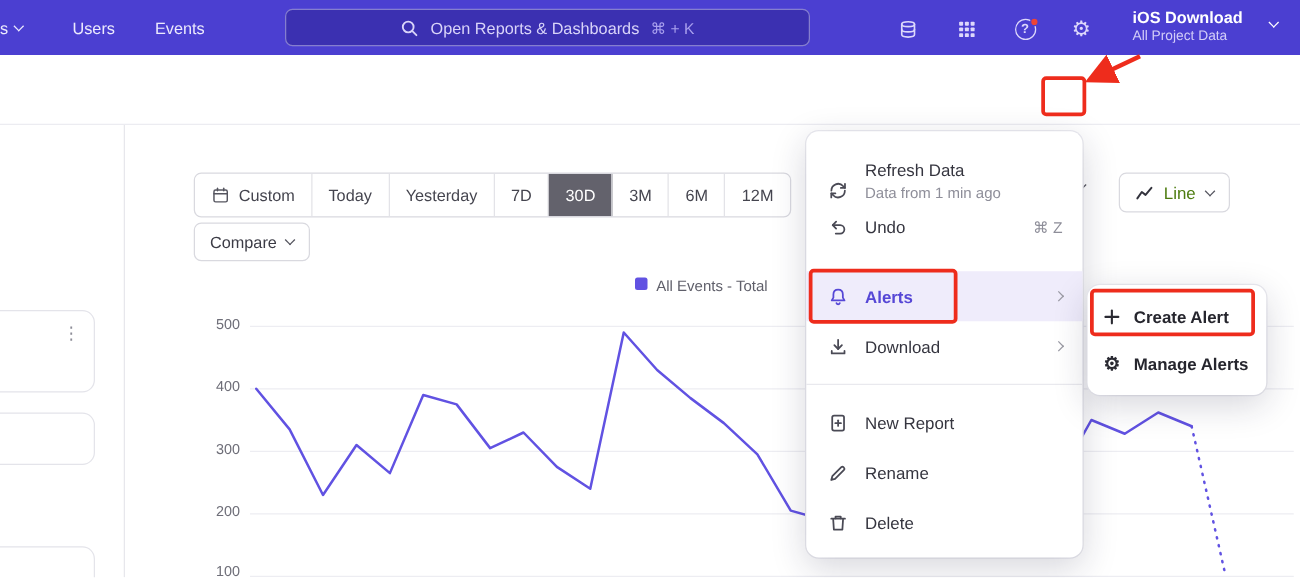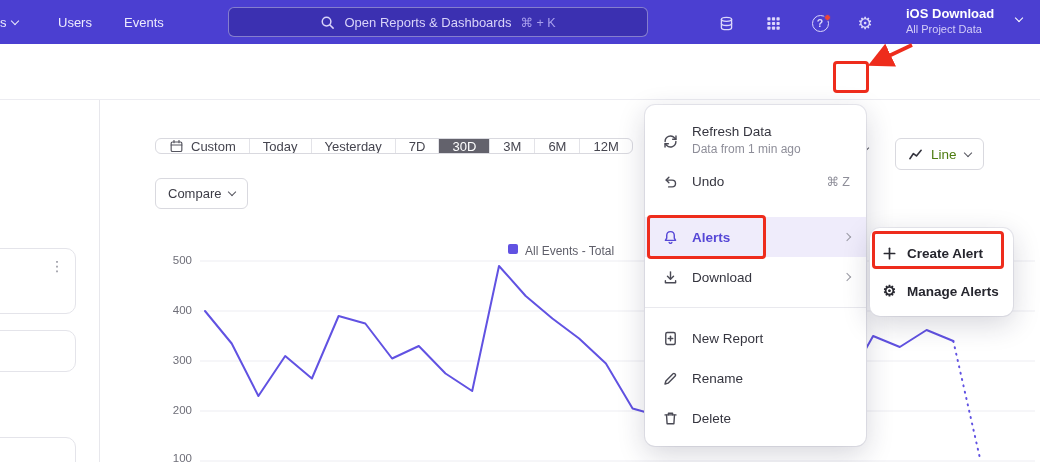--- a/index.html
+++ b/index.html
@@ -31,36 +31,36 @@
   .more-btn{position:absolute;left:838px;top:66px;width:28px;height:24px;display:flex;align-items:center;justify-content:center;font-size:17px;font-weight:bold;letter-spacing:1px;color:#3c3c46;cursor:pointer}
   .save-btn{position:absolute;left:975px;top:64px;width:47px;height:30px;border-radius:6px;background:#aba6ef;color:#fff;font-size:13.5px;display:flex;align-items:center;justify-content:center;cursor:pointer}
 
   
   .sidebar{position:absolute;left:0;top:100px;width:100px;height:362px;background:#fff;border-right:1px solid #e7e7ec;z-index:1}
   .side-line{position:absolute;left:0;width:99px;height:1px;background:#ededf2}
   .side-card{position:absolute;background:#fff;border:1px solid #e4e4ea;border-radius:10px;z-index:1;cursor:pointer}
   .kebab{position:absolute;left:50px;top:258px;font-size:14px;color:#8d8d98;cursor:pointer;z-index:2}
 
   
-  .seg{position:absolute;left:155px;top:138px;height:16px;display:flex;background:#fff;border:1px solid #d9d9df;border-radius:6px;overflow:hidden;z-index:2}
+  .seg{position:absolute;left:155px;top:138px;height:36px;display:flex;background:#fff;border:1px solid #d9d9df;border-radius:6px;overflow:hidden;z-index:2}
   .seg .s{display:flex;align-items:center;justify-content:center;gap:7px;font-size:13px;color:#45454f;border-right:1px solid #e3e3e8;padding:0 13px;cursor:pointer;white-space:nowrap}
   .seg .s:last-child{border-right:none}
   .seg .s.sel{background:#63626c;color:#fff}
   .outbtn{position:absolute;height:32px;padding:0 12px;border:1px solid #d9d9df;border-radius:6px;display:flex;align-items:center;gap:8px;font-size:13px;color:#3c3c46;background:#fff;cursor:pointer;z-index:2}
 
   
-  .legend{position:absolute;left:508px;top:244px;display:flex;align-items:flex-start;gap:7px;font-size:12px;color:#5f5f6a;z-index:2;cursor:pointer}
+  .legend{position:absolute;left:508px;top:222px;display:flex;align-items:flex-start;gap:7px;font-size:12px;color:#5f5f6a;z-index:2;cursor:pointer}
   .lsq{width:10px;height:10px;border-radius:2px;background:#5a49d8}
   .ylab{position:absolute;left:158px;width:34px;text-align:right;font-size:11.5px;color:#6e6e78;z-index:1}
 
   
   .menu{position:absolute;left:645px;top:105px;width:221px;background:#fff;border-radius:10px;box-shadow:0 8px 28px rgba(25,25,60,.18),0 0 0 1px #ececf1;padding:8px 0;z-index:5}
   .mi{display:flex;align-items:center;gap:13px;padding:0 16px;height:40px;cursor:pointer}
   .mi .ml{font-size:13.5px;color:#35353f}
-  .mi.tall{height:48px;align-items:center;padding-top:6px}
+  .mi.tall{height:48px;align-items:flex-end;padding-top:6px}
   .mi.tall .mic{margin-top:3px}
   .ms{font-size:12px;color:#8e8e99;margin-top:3px}
   .mshort{margin-left:auto;color:#8e8e99;font-size:12.5px}
   .mi.gap{margin-top:16px}
   .mi.sel{background:#efecfb}
   .mi.sel .ml{color:#5647d6;font-weight:bold}
   .mchev{margin-left:auto;color:#9a9aa4}
   .mdiv{height:1px;background:#e9e9ee;margin:10px 0}
   .mic{width:18px;height:18px;display:flex;align-items:center;justify-content:center}
 

